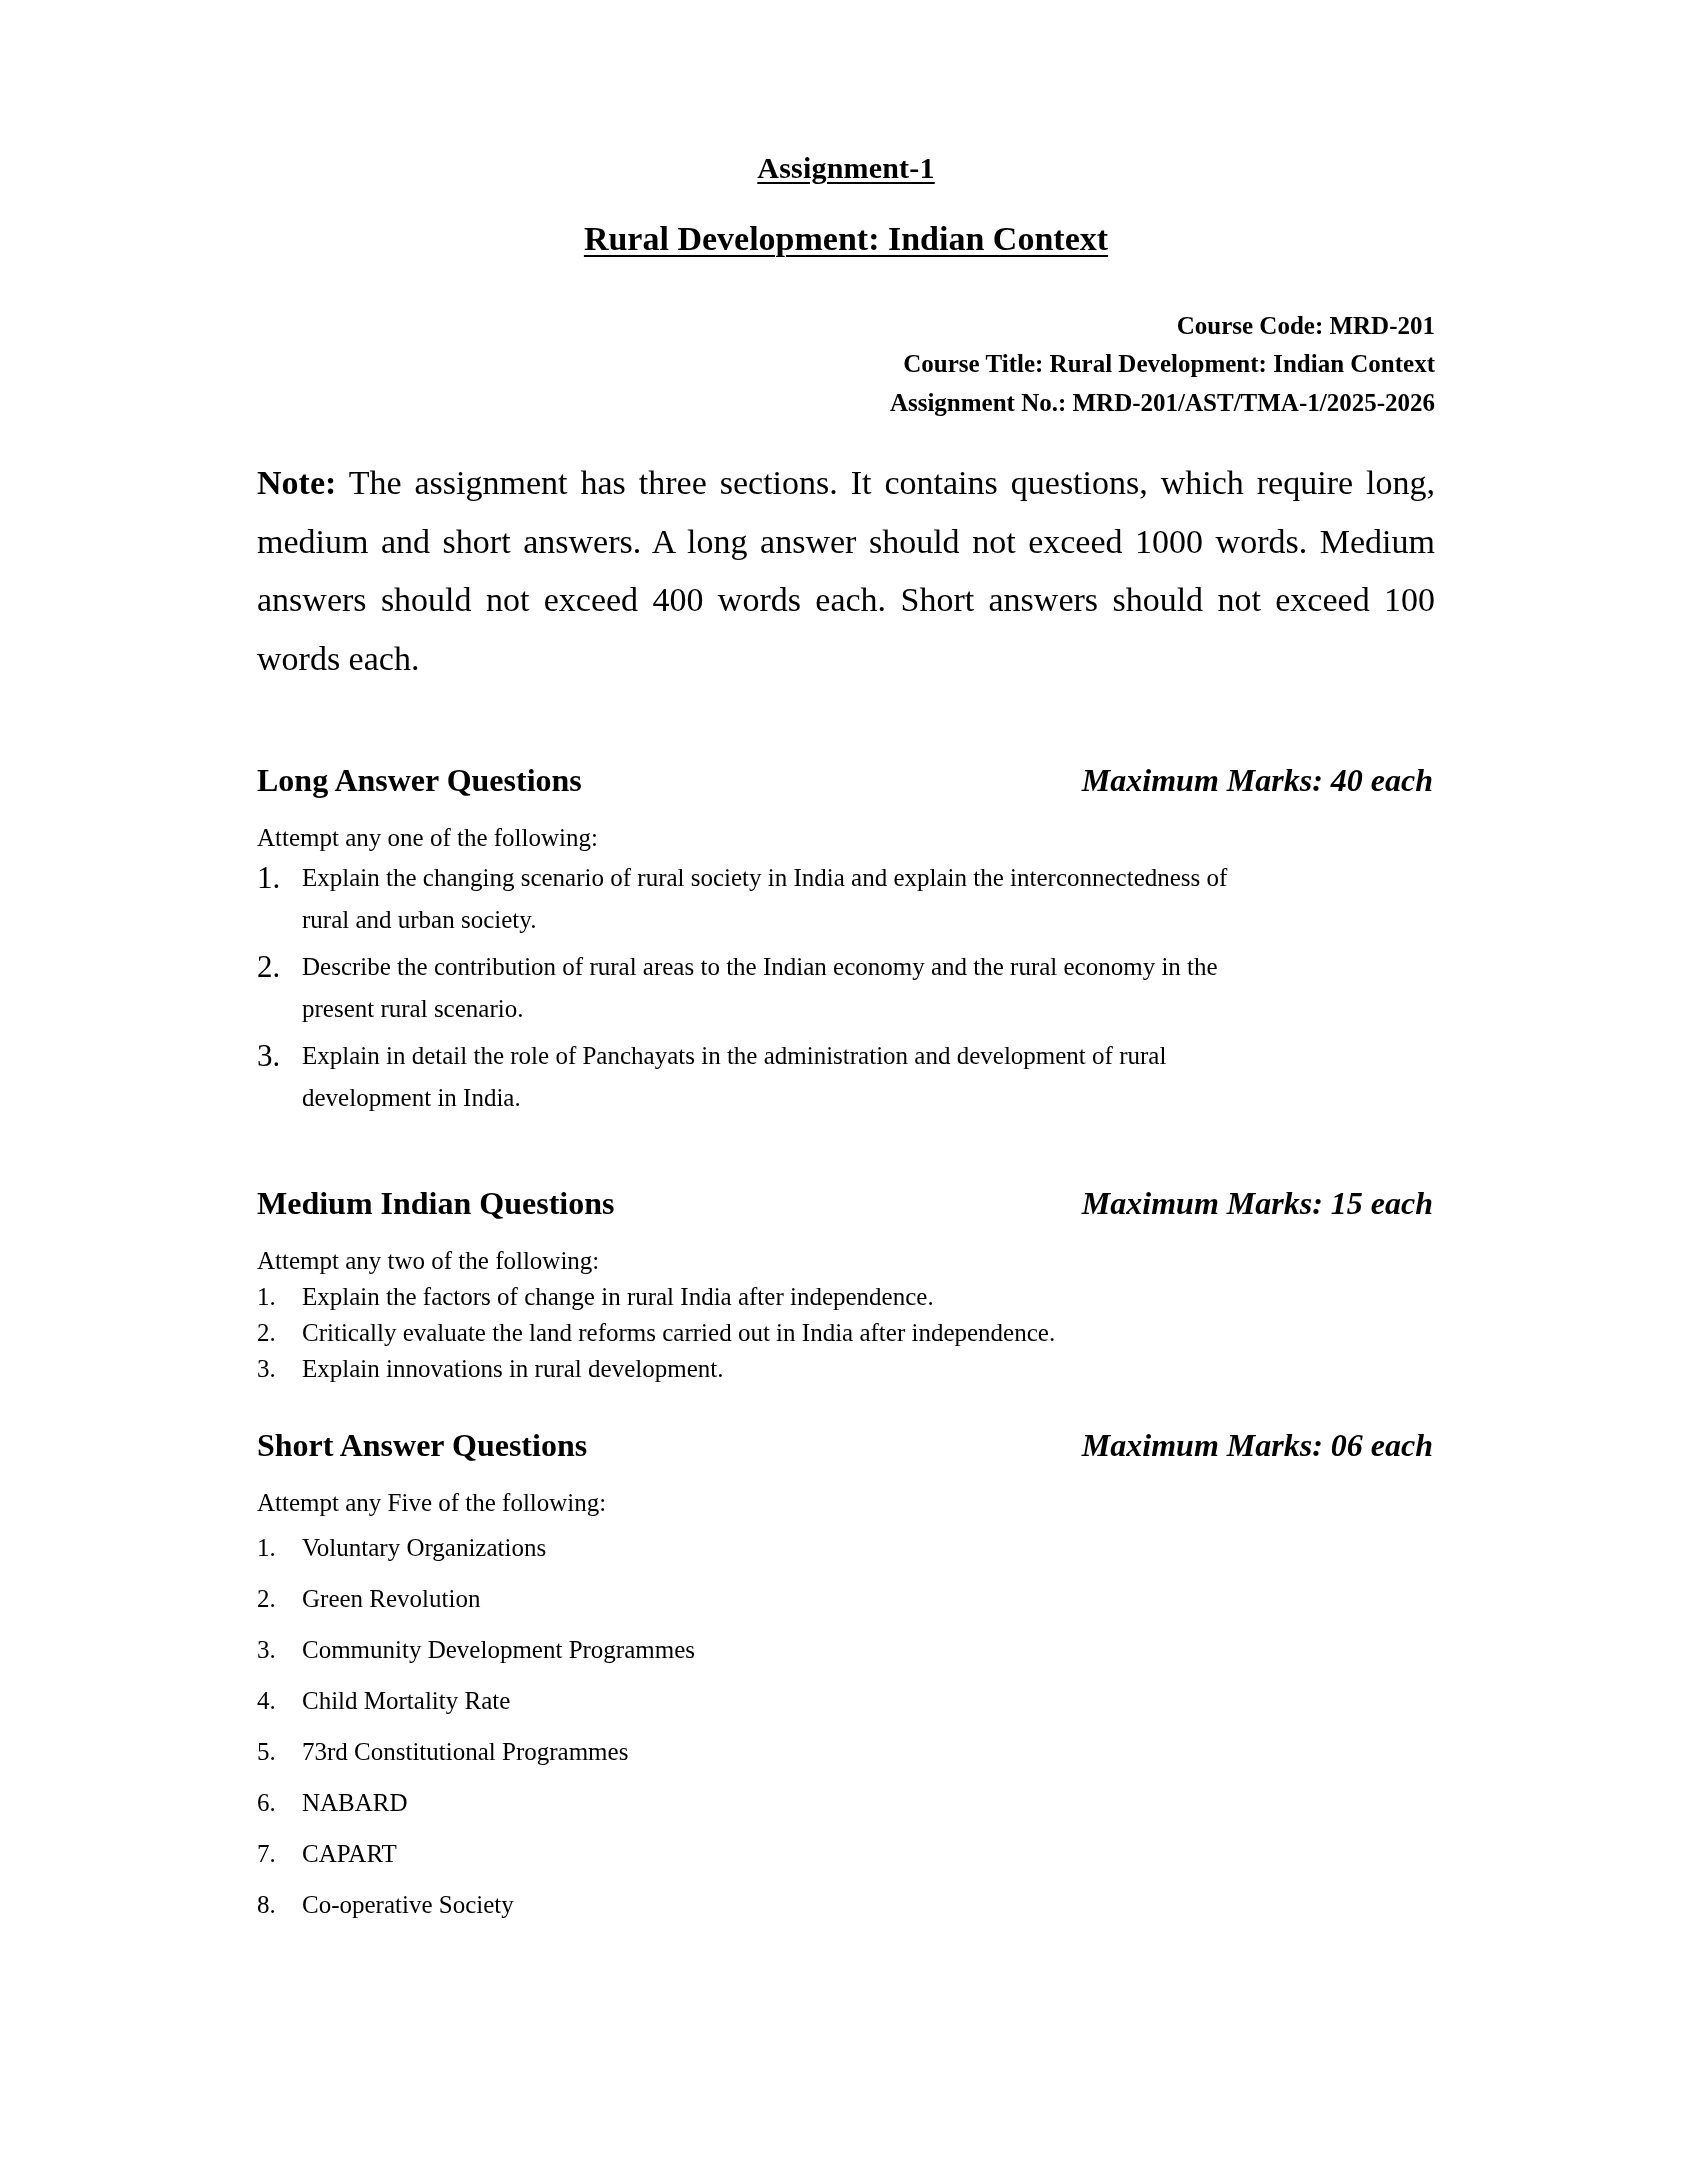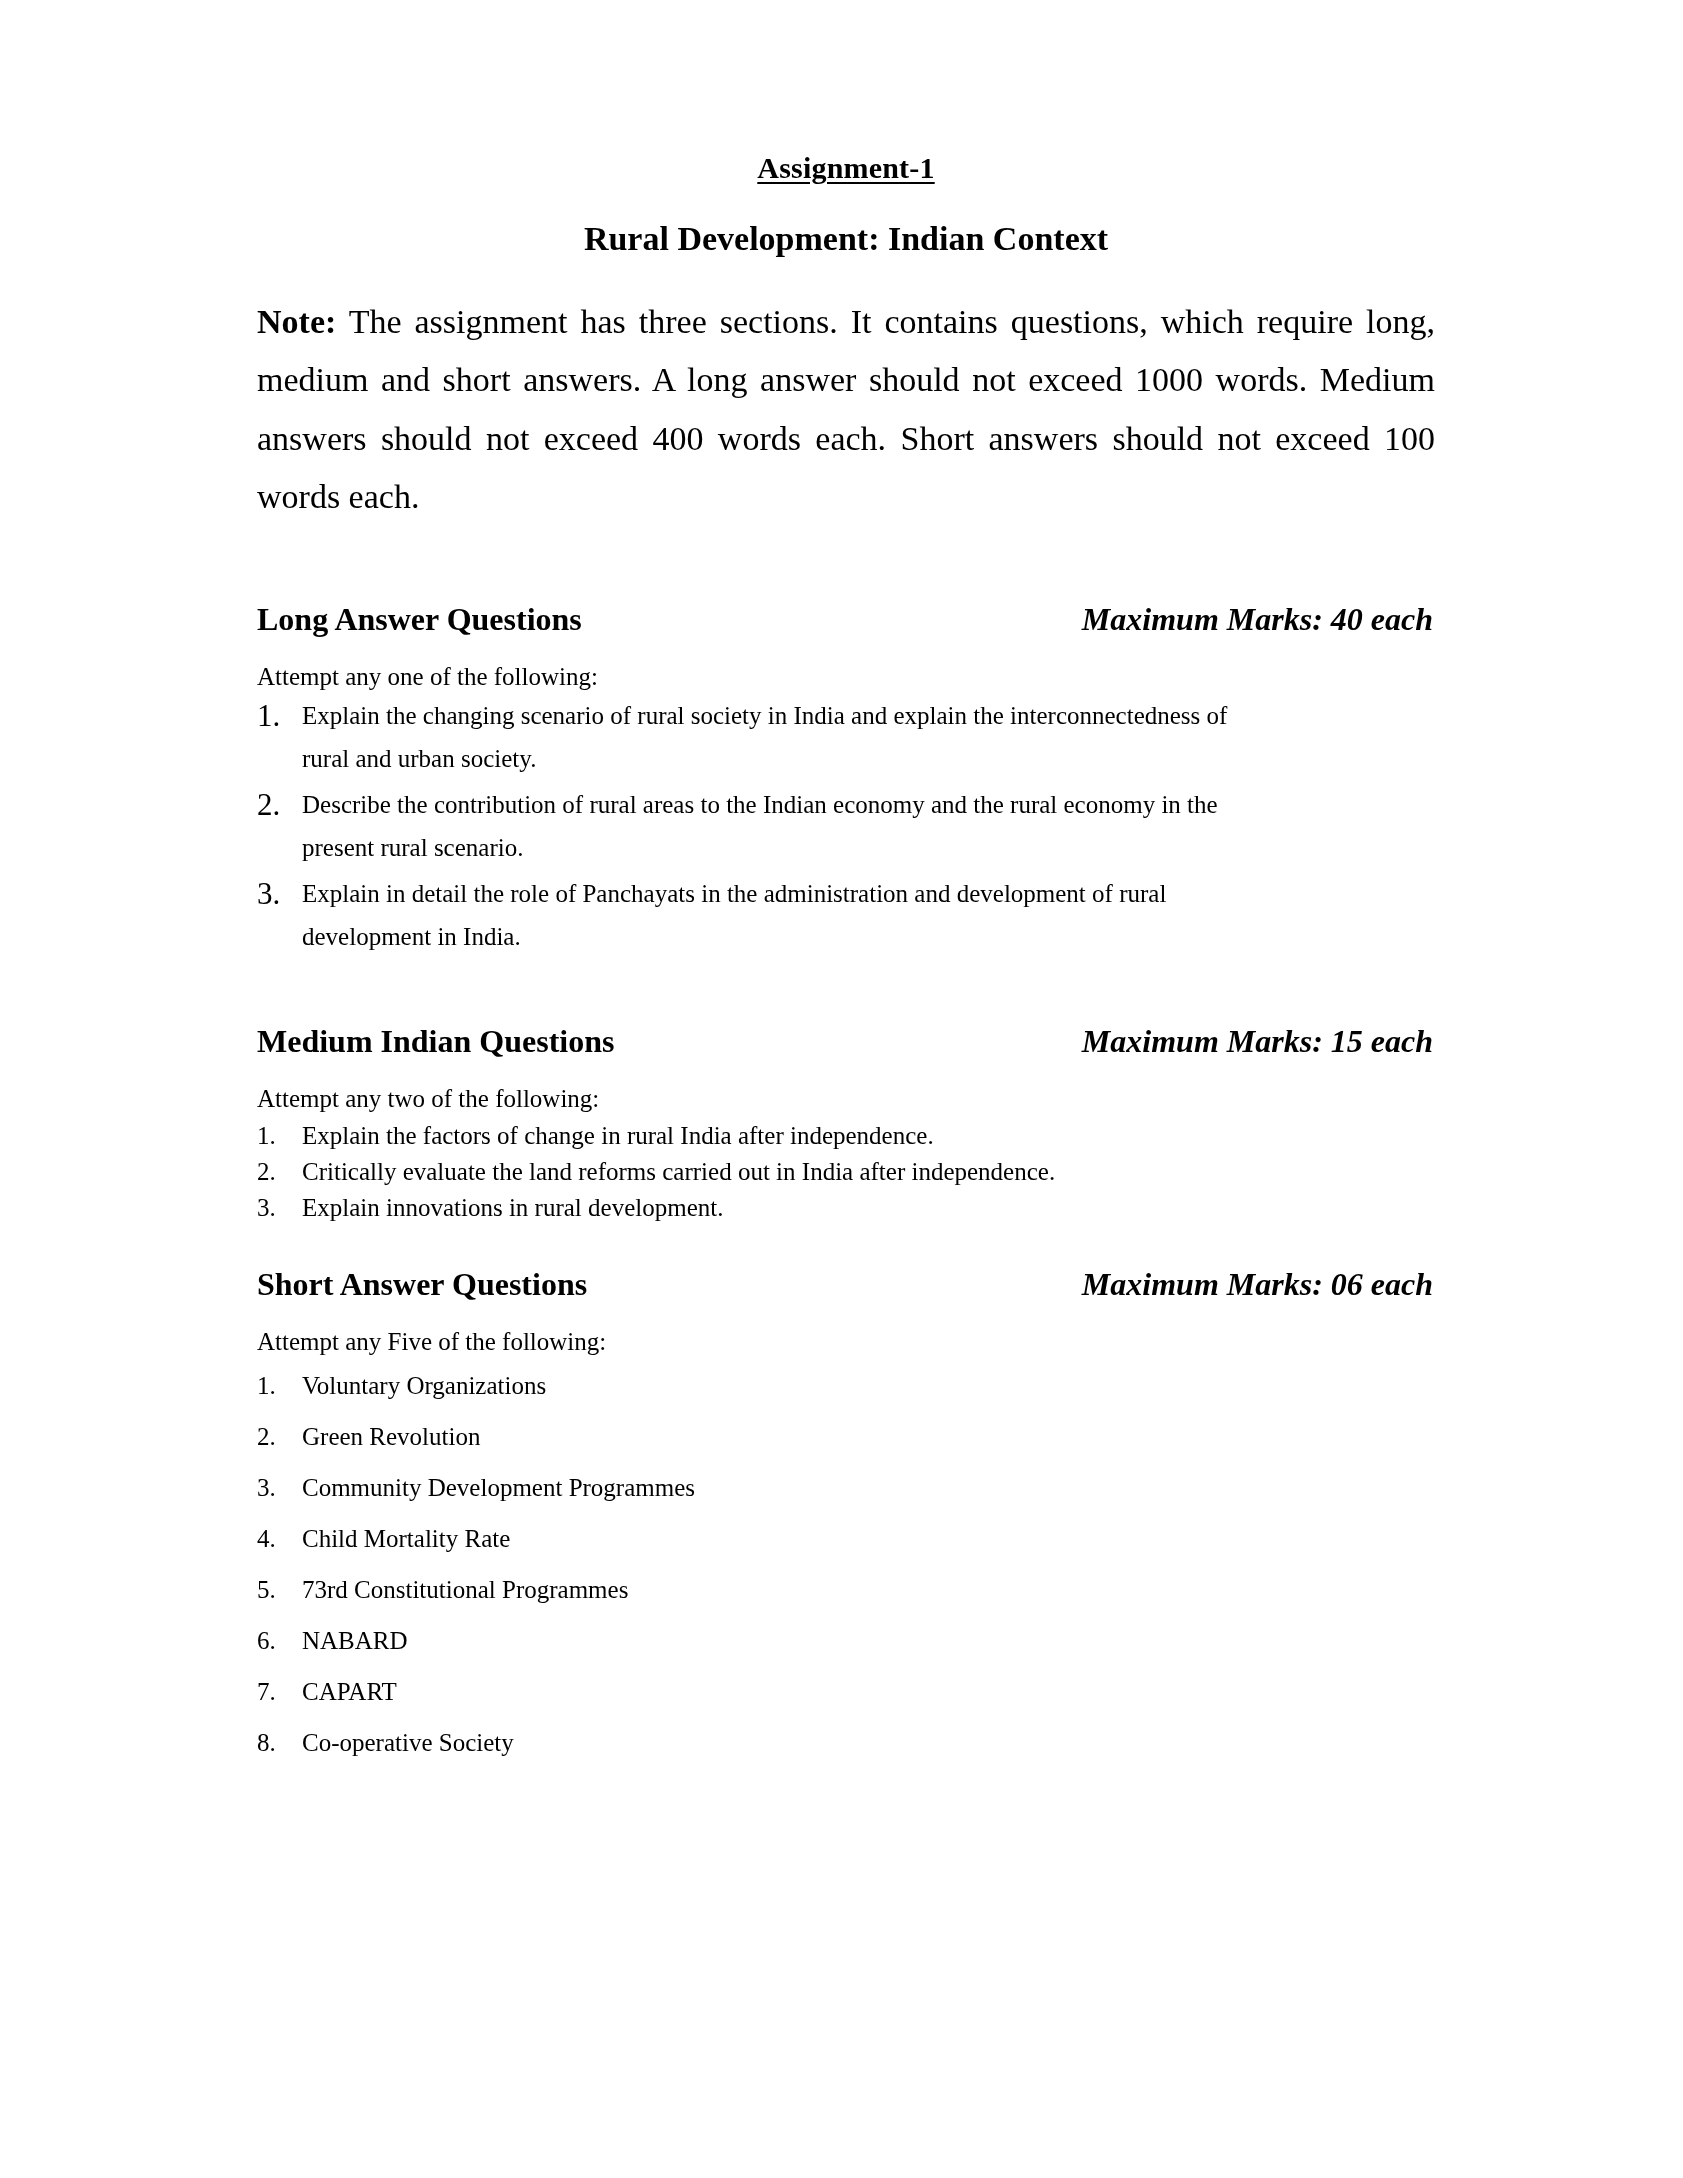--- a/index.html
+++ b/index.html
@@ -40,20 +40,21 @@
     text-decoration-thickness: 2px;
   }
   .doc-subtitle {
     text-align: center;
     font-weight: bold;
     font-size: 34px;
     line-height: 1.3;
     margin: 30px 0 0 0;
   }
   .doc-subtitle .u {
+    text-decoration: underline;
     text-underline-offset: 5px;
     text-decoration-thickness: 2px;
     margin-top: 36px;
   }
 
   
   .course-meta {
     margin-top: 46px;
     text-align: right;
     font-weight: bold;
@@ -155,20 +156,25 @@
 <div class="page">
 
   <h1 class="doc-title">
     <span class="u">Assignment-1</span>
   </h1>
 
   <h2 class="doc-subtitle">
     <span class="u">Rural Development: Indian Context</span>
   </h2>
 
+  <div class="course-meta">
+    <div>Course Code: MRD-201</div>
+    <div>Course Title: Rural Development: Indian Context</div>
+    <div>Assignment No.: MRD-201/AST/TMA-1/2025-2026</div>
+  </div>
 
   <p class="note"><b>Note:</b><span> The assignment has three sections. It contains questions, which require long, medium and short answers. A long answer should not exceed 1000 words. Medium answers should not exceed 400 words each. Short answers should not exceed 100 words each.</span></p>
 
   <div class="gap-md"></div>
 
   <div class="section-head">
     <span>Long Answer Questions</span>
     <span class="marks">Maximum Marks: 40 each</span>
   </div>
   <div class="attempt-line">Attempt any one of the following:</div>

